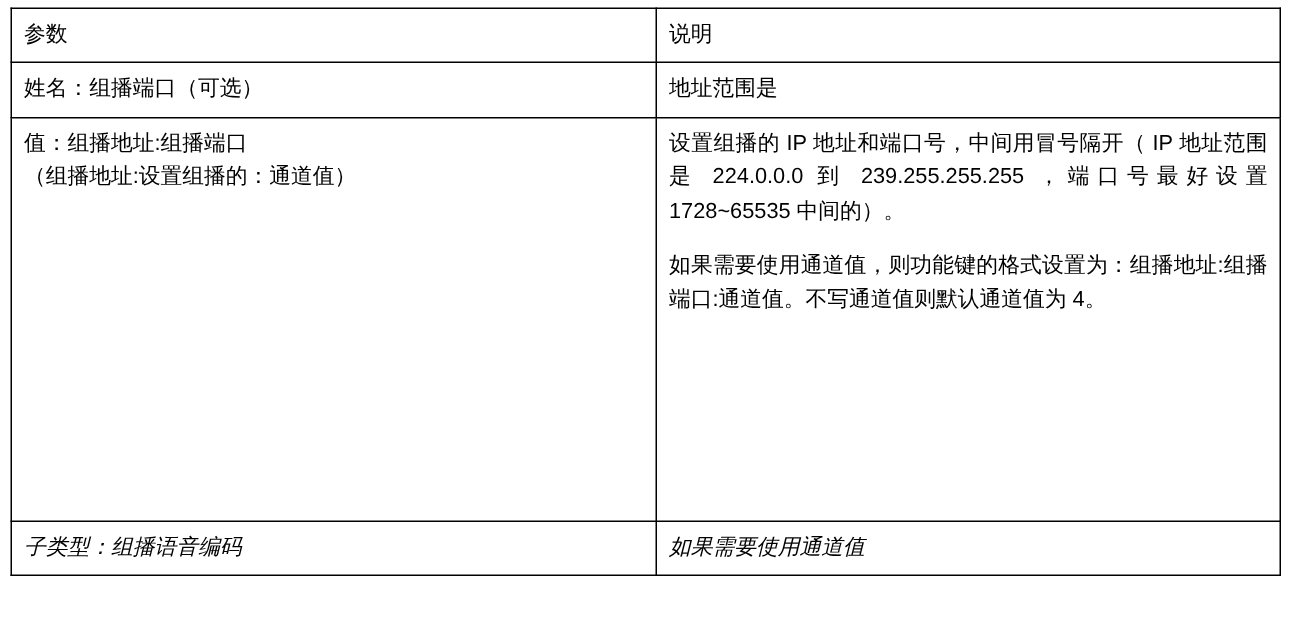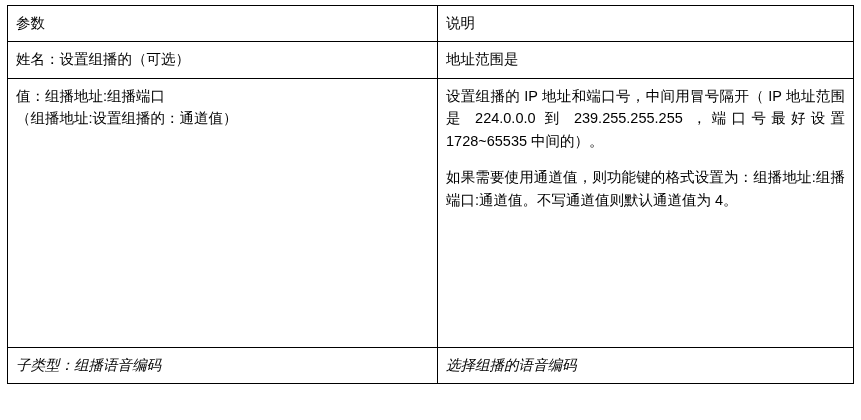--- a/index.html
+++ b/index.html
@@ -70,21 +70,21 @@
     <thead>
       <tr>
         <th>参数</th>
         <th>说明</th>
       </tr>
     </thead>
     <tbody>
 
       <tr class="row-name">
         <td>
-          <p class="cell-p">姓名：设置组播的（可选）</p>
+          <p class="cell-p">姓名：组播端口（可选）</p>
         </td>
         <td>
           <p class="cell-p">地址范围是</p>
         </td>
       </tr>
 
       <tr class="row-value">
         <td>
           <p class="cell-p">值：组播地址:组播端口</p>
           <p class="cell-p">（组播地址:设置组播的：通道值）</p>
@@ -94,18 +94,18 @@
           <div class="spacer"></div>
           <p class="cell-p justify">如果需要使用通道值，则功能键的格式设置为：组播地址:组播端口:通道值。不写通道值则默认通道值为 4。</p>
         </td>
       </tr>
 
       <tr class="row-sub">
         <td>
           <p class="cell-p">子类型：组播语音编码</p>
         </td>
         <td>
-          <p class="cell-p">选择组播的语音编码</p>
+          <p class="cell-p">如果需要使用通道值</p>
         </td>
       </tr>
     </tbody>
   </table>
 </div>
 
 </body></html>

